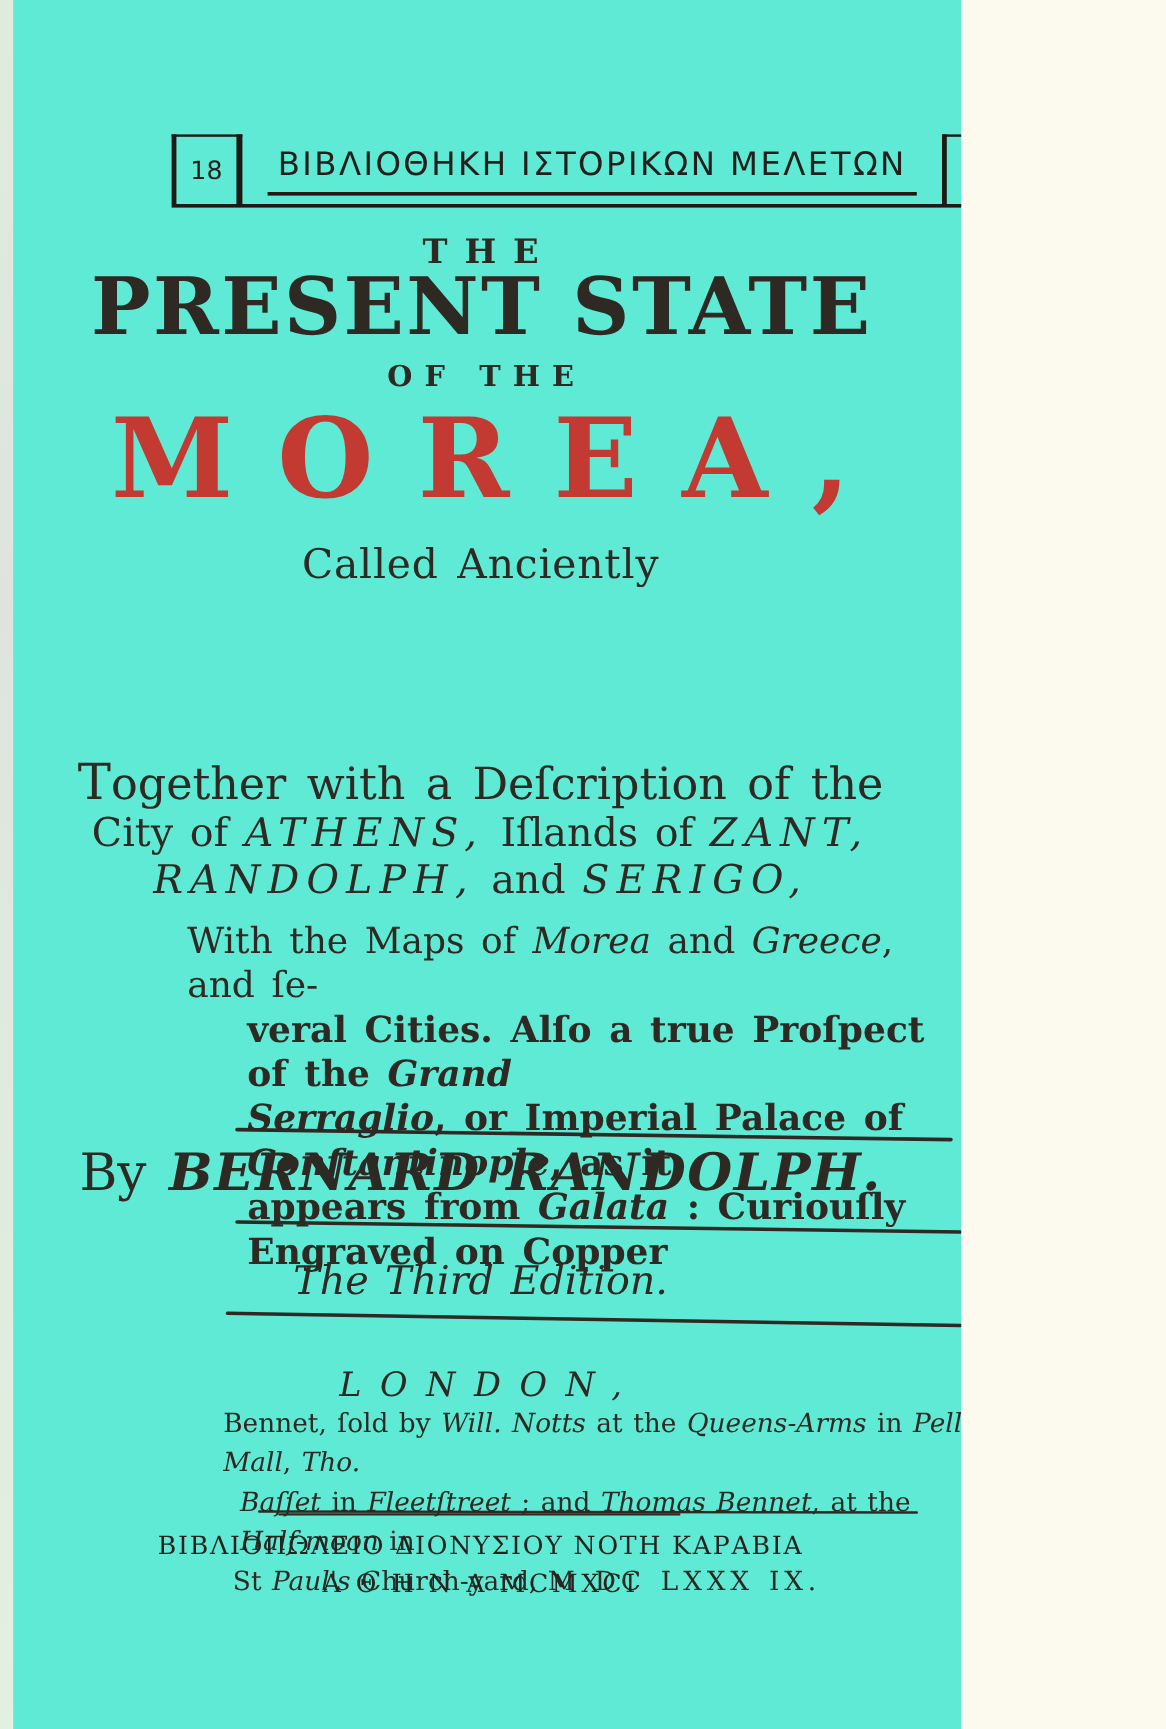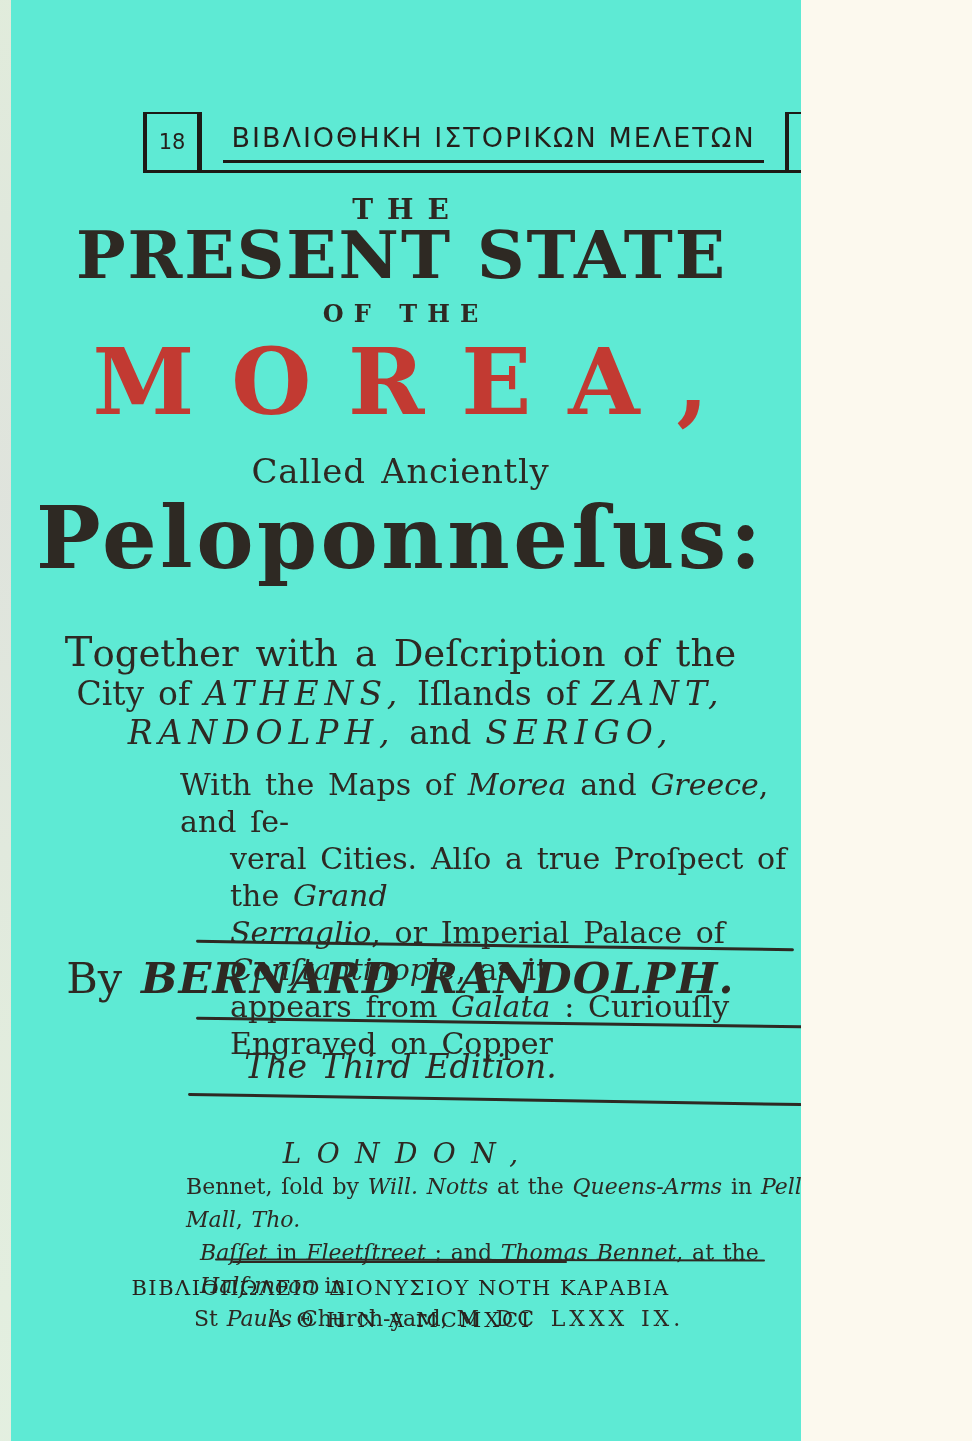--- a/index.html
+++ b/index.html
@@ -49,22 +49,22 @@
   .t-called{top:452px;font-size:34px;letter-spacing:.02em;word-spacing:.12em;}
   .t-pelo{top:490px;font-size:86px;font-weight:bold;letter-spacing:.04em;}
   
   .subtitle{position:absolute;top:632px;left:0;right:0;text-align:center;}
   .sub-l1{font-size:37px;word-spacing:.14em;line-height:41px;}
   .sub-l1::first-letter{font-size:1.12em;}
   .sub-l2,.sub-l3{font-size:33px;line-height:39px;word-spacing:.1em;}
   .it{font-style:italic;}
   .spc{letter-spacing:.18em;}
   
-  .maps{position:absolute;top:766px;left:180px;width:648px;font-size:30px;line-height:37px;word-spacing:.14em;text-align:left;}
-  .maps .cont{margin-left:50px;}
+  .maps{position:absolute;top:766px;left:156px;width:648px;font-size:30px;line-height:37px;word-spacing:.14em;text-align:left;}
+  .maps .cont{margin-left:50px;font-weight:bold;}
   
   .hrule{position:absolute;background:#2e2923;border-radius:3px;}
   .rule1{top:944px;left:196px;width:598px;height:3px;transform:rotate(.8deg);}
   .rule2{top:1021px;left:196px;width:606px;height:3px;transform:rotate(.8deg);}
   .rule3{top:1098px;left:188px;width:614px;height:3px;transform:rotate(.95deg);}
   .rule4a{top:1259px;left:215px;width:550px;height:2px;transform:rotate(.1deg);}
   .rule4b{top:1261px;left:232px;width:335px;height:2px;}
   
   .author{top:954px;font-size:43px;word-spacing:.12em;}
   .author .it{font-weight:600;letter-spacing:.03em;}
@@ -94,21 +94,20 @@
       <span>18</span>
     </div>
   </header>
   <div class="header-rule"></div>
 
   <div class="tline t-the">THE</div>
   <div class="tline t-present">PRESENT STATE</div>
   <div class="tline t-ofthe">OF THE</div>
   <div class="tline t-morea">MOREA,</div>
   <div class="tline t-called">Called Anciently</div>
-  <div class="tline t-pelo">Peloponneſus:</div>
 
   <div class="subtitle">
     <div class="sub-l1">Together with a Deſcription of the</div>
     <div class="sub-l2"><span>City of </span><span class="it spc">ATHENS,</span><span> Iſlands of </span><span class="it spc">ZANT,</span></div>
     <div class="sub-l3"><span class="it spc">RANDOLPH,</span><span> and </span><span class="it spc">SERIGO,</span></div>
   </div>
 
   <div class="maps">
     <div><span>With the Maps of </span><span class="it">Morea</span><span> and </span><span class="it">Greece</span><span>, and ſe-</span></div>
     <div class="cont"><span>veral Cities.  Alſo a true Proſpect of the </span><span class="it">Grand</span></div>

